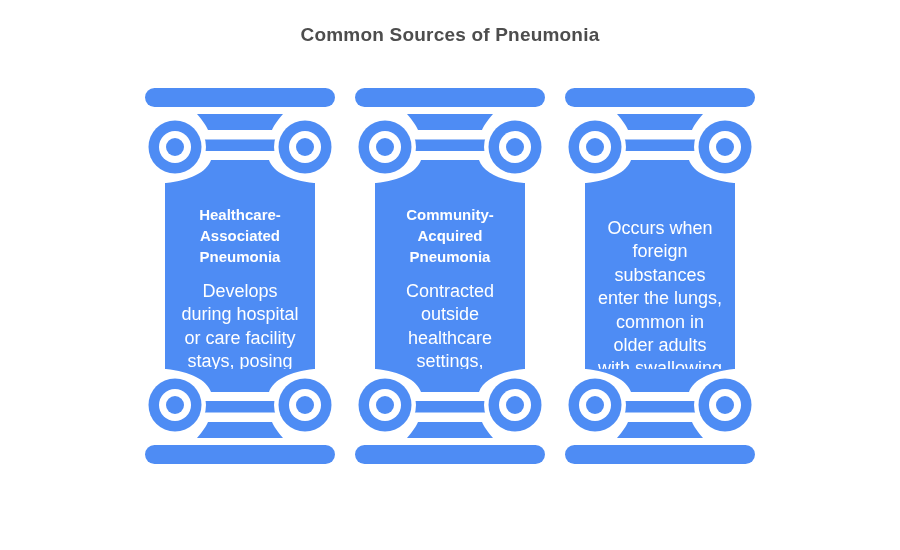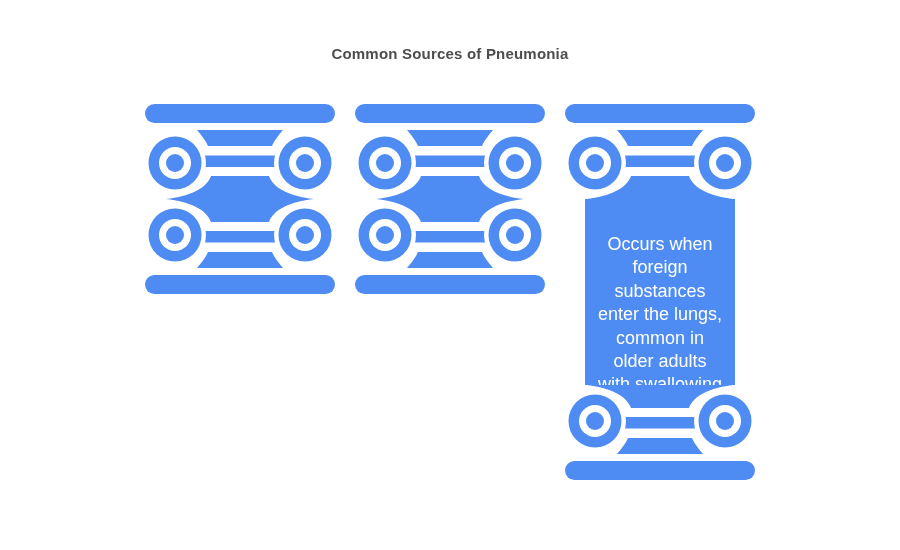--- a/index.html
+++ b/index.html
@@ -5,23 +5,23 @@
   :root { --pillar-blue: #4e8cf4; --body-text: #ffffff; --heading: #4d4d4d; }
   * { box-sizing: border-box; }
   html, body { margin: 0; padding: 0; }
   body {
     width: 900px; height: 550px;
     background: #ffffff;
     font-family: "Liberation Sans", sans-serif;
     overflow: hidden;
   }
   .page-title {
-    margin: 45px 0 0;
+    margin: 24px 0 0;
     text-align: center;
-    font-size: 15px;
+    font-size: 19px;
     font-weight: bold;
     color: var(--heading);
     letter-spacing: 0.2px;
   }
   .columns {
     display: flex;
     justify-content: center;
     gap: 20px;
     margin-top: 42px;
   }
@@ -77,29 +77,37 @@
 </svg>
 
 <h1 class="page-title">Common Sources of Pneumonia</h1>
 
 <div class="columns">
 
   <div class="pillar">
     <svg class="pillar-icon" width="190" height="95">
         <use href="#pillar-capital"></use>
       </svg>
+    <div class="pillar-body">
+      <h2 class="pillar-title">Healthcare-Associated Pneumonia</h2>
+      <p class="pillar-desc">Develops during hospital or care facility stays, posing higher risks for seniors.</p>
+    </div>
     <svg class="pillar-icon flip" width="190" height="95">
         <use href="#pillar-capital"></use>
       </svg>
   </div>
 
   <div class="pillar">
     <svg class="pillar-icon" width="190" height="95">
         <use href="#pillar-capital"></use>
       </svg>
+    <div class="pillar-body">
+      <h2 class="pillar-title">Community-Acquired Pneumonia</h2>
+      <p class="pillar-desc">Contracted outside healthcare settings, affecting people in their daily lives.</p>
+    </div>
     <svg class="pillar-icon flip" width="190" height="95">
         <use href="#pillar-capital"></use>
       </svg>
   </div>
 
   <div class="pillar">
     <svg class="pillar-icon" width="190" height="95">
         <use href="#pillar-capital"></use>
       </svg>
     <div class="pillar-body">

